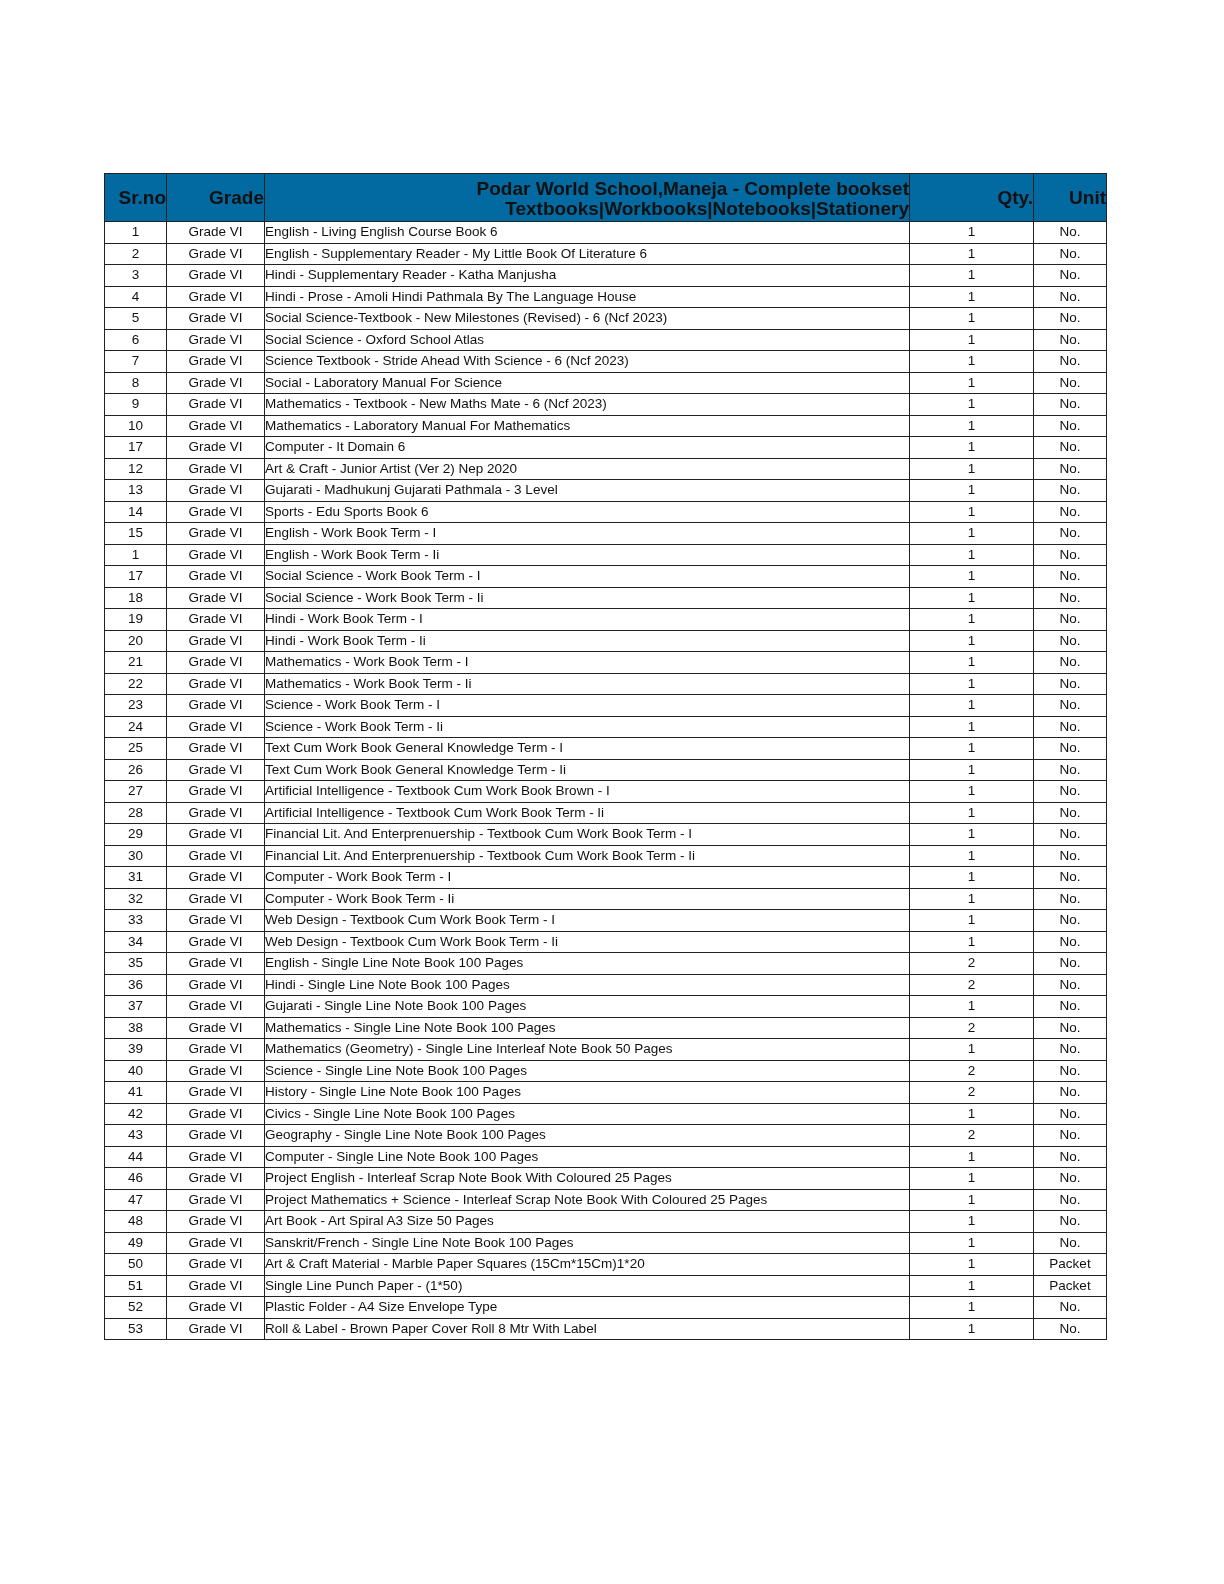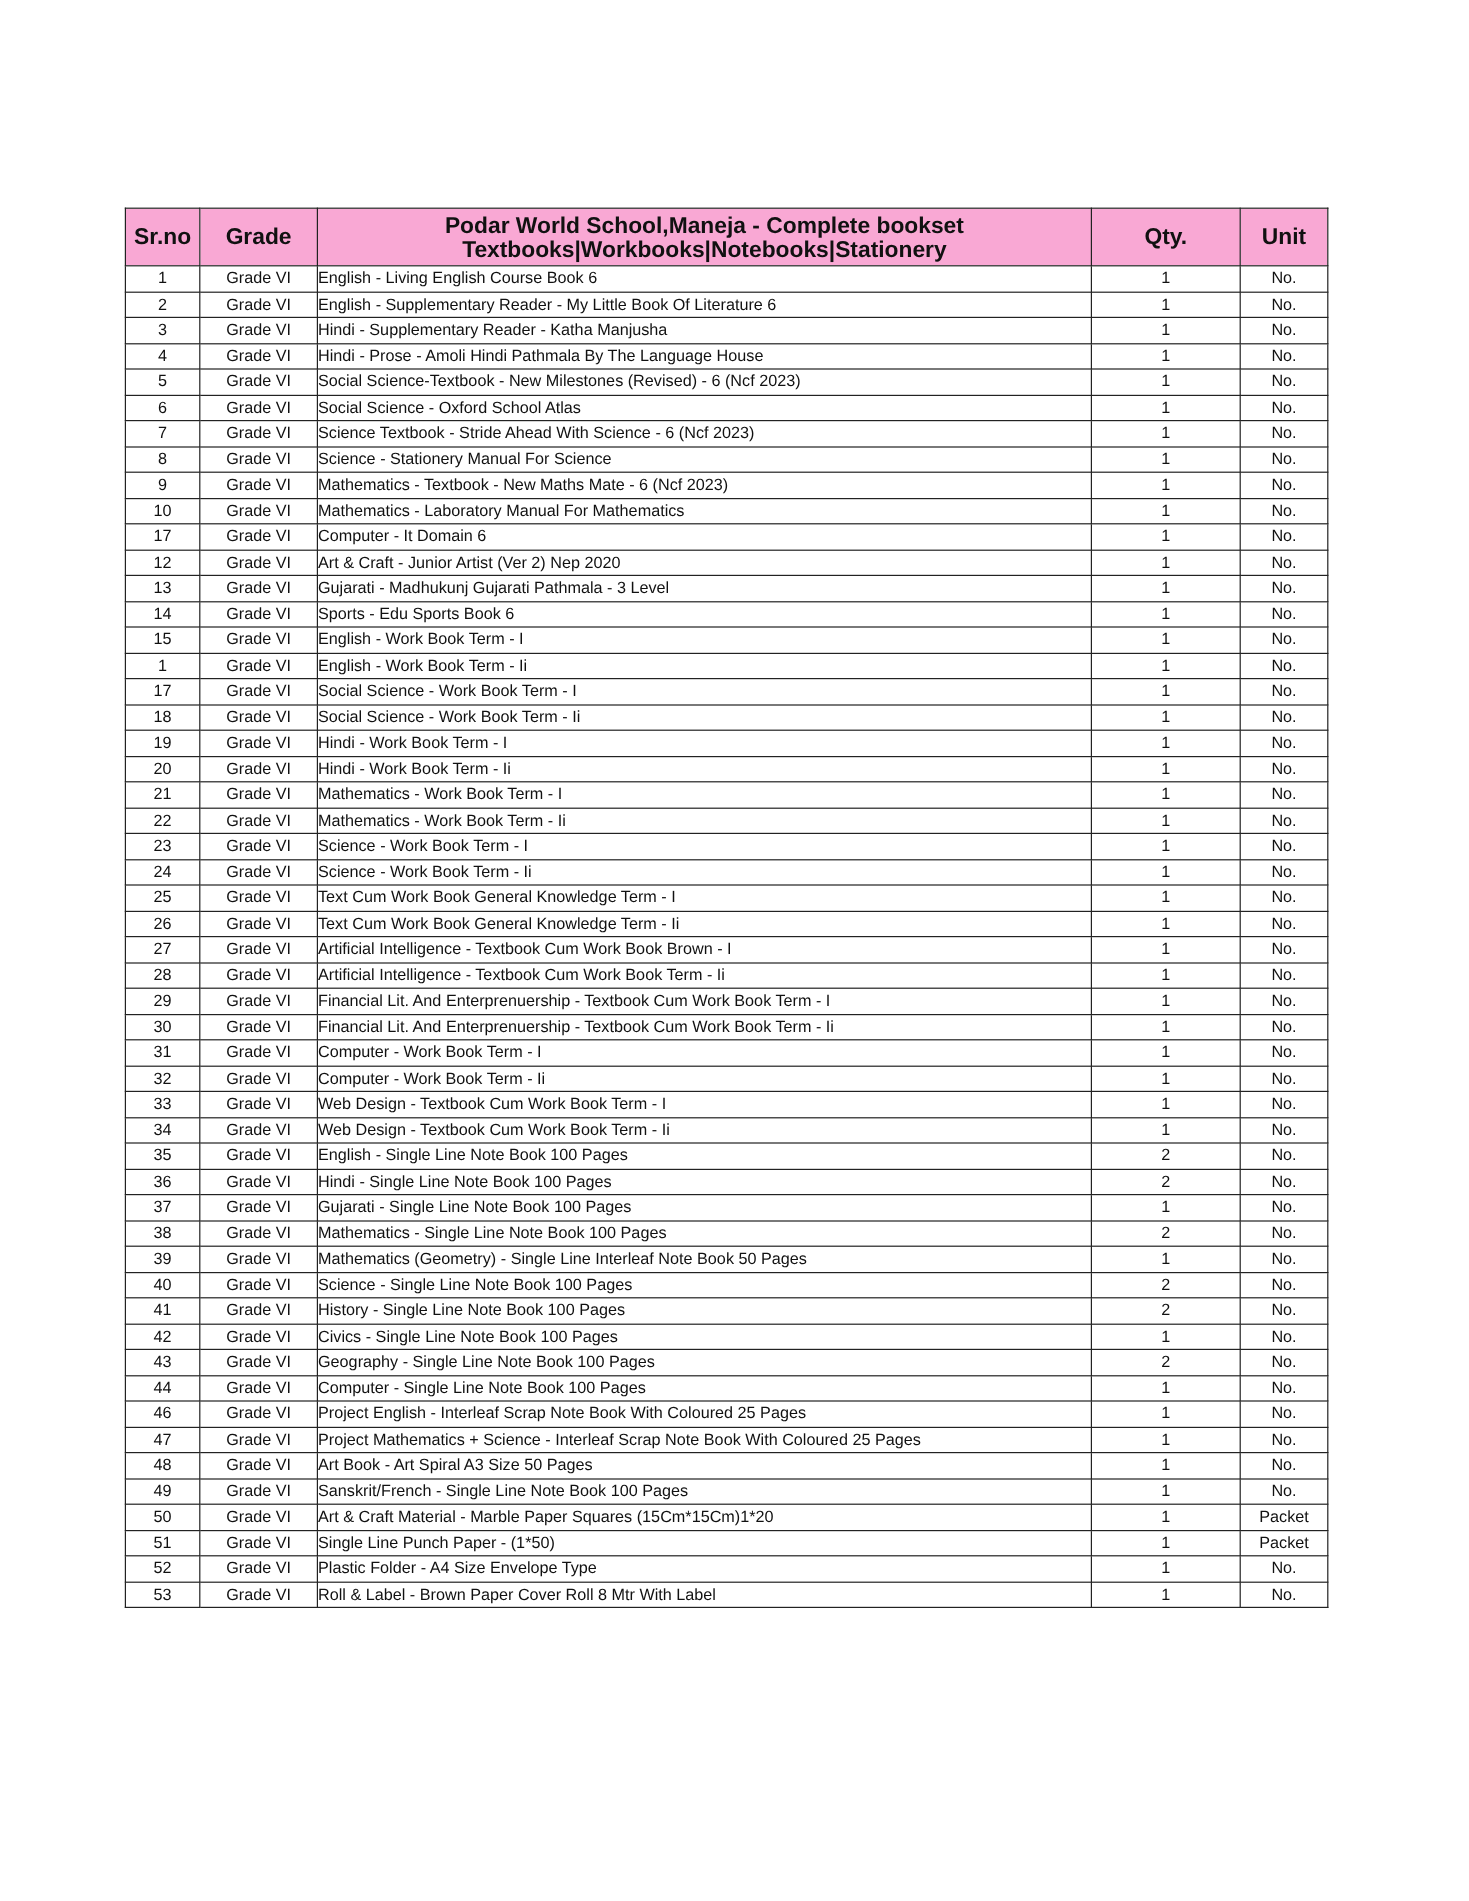--- a/index.html
+++ b/index.html
@@ -10,21 +10,21 @@
   }
   table.booklist col.c-sr { width: 62px; }
   table.booklist col.c-grade { width: 98px; }
   table.booklist col.c-desc { width: 645px; }
   table.booklist col.c-qty { width: 124px; }
   table.booklist col.c-unit { width: 73px; }
   table.booklist th, table.booklist td {
     border: 1.6px solid #222; padding: 0; overflow: hidden; white-space: nowrap;
   }
   table.booklist thead th {
-    background: #f9a8d4; height: 47px; font-weight: bold; font-size: 19px; color: #111;
+    background: #0369a1; height: 47px; font-weight: bold; font-size: 19px; color: #111; text-align: right;
   }
   .title-main { font-size: 19px; font-weight: bold; line-height: 22px; }
   .title-sub { font-size: 19px; font-weight: bold; line-height: 18px; }
   table.booklist tbody td { height: 20.5px; font-size: 13.5px; line-height: 20px; }
   td.center { text-align: center; }
   td.desc { text-align: left; padding-left: 2px; }
 </style>
 </head>
 <body>
 
@@ -94,21 +94,21 @@
       <tr>
     <td class="center">7</td>
     <td class="center">Grade VI</td>
     <td class="desc">Science Textbook - Stride Ahead With Science - 6 (Ncf 2023)</td>
     <td class="center">1</td>
     <td class="center">No.</td>
   </tr>
       <tr>
     <td class="center">8</td>
     <td class="center">Grade VI</td>
-    <td class="desc">Science - Stationery Manual For Science</td>
+    <td class="desc">Social - Laboratory Manual For Science</td>
     <td class="center">1</td>
     <td class="center">No.</td>
   </tr>
       <tr>
     <td class="center">9</td>
     <td class="center">Grade VI</td>
     <td class="desc">Mathematics - Textbook - New Maths Mate - 6 (Ncf 2023)</td>
     <td class="center">1</td>
     <td class="center">No.</td>
   </tr>

